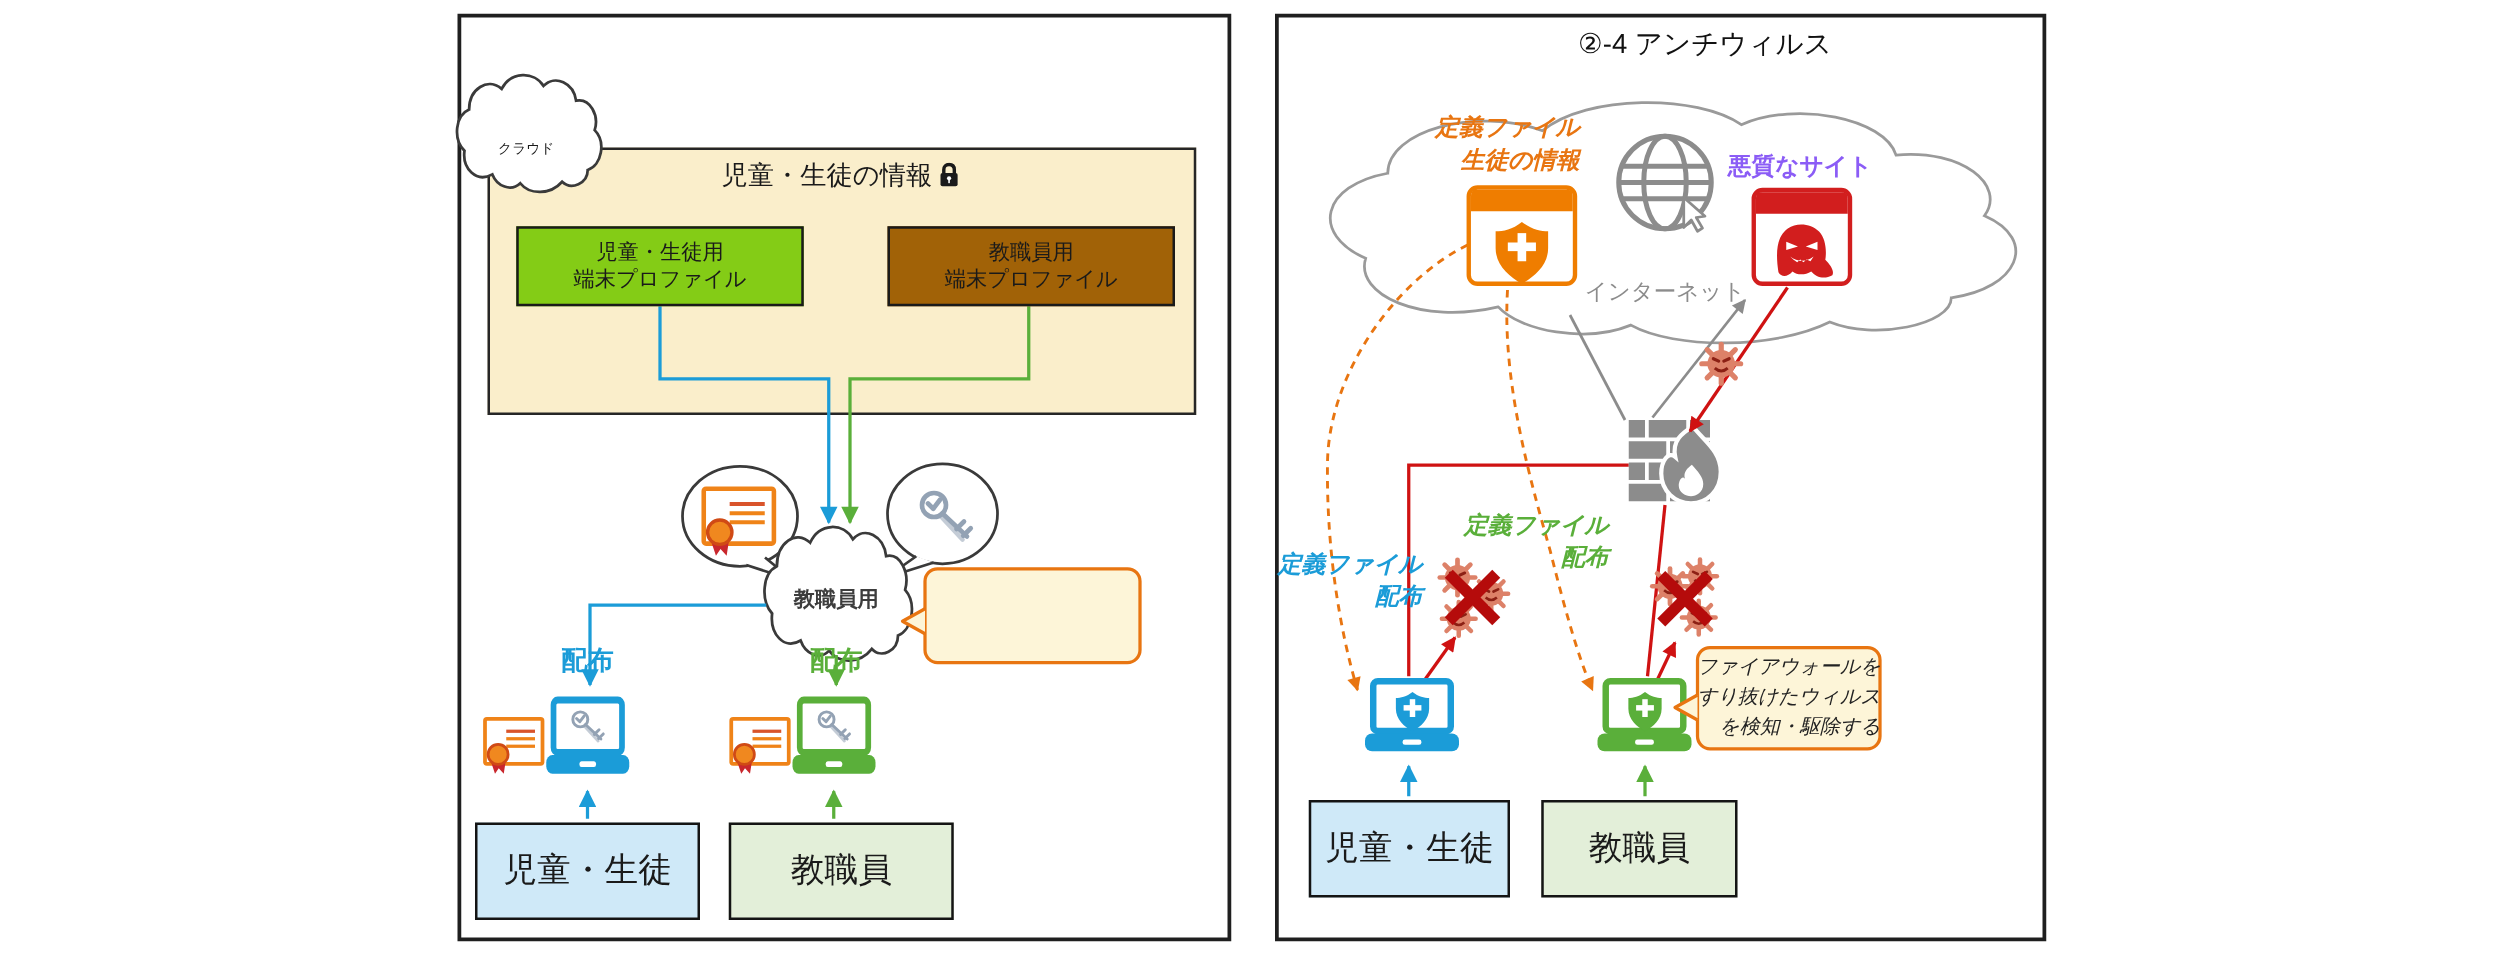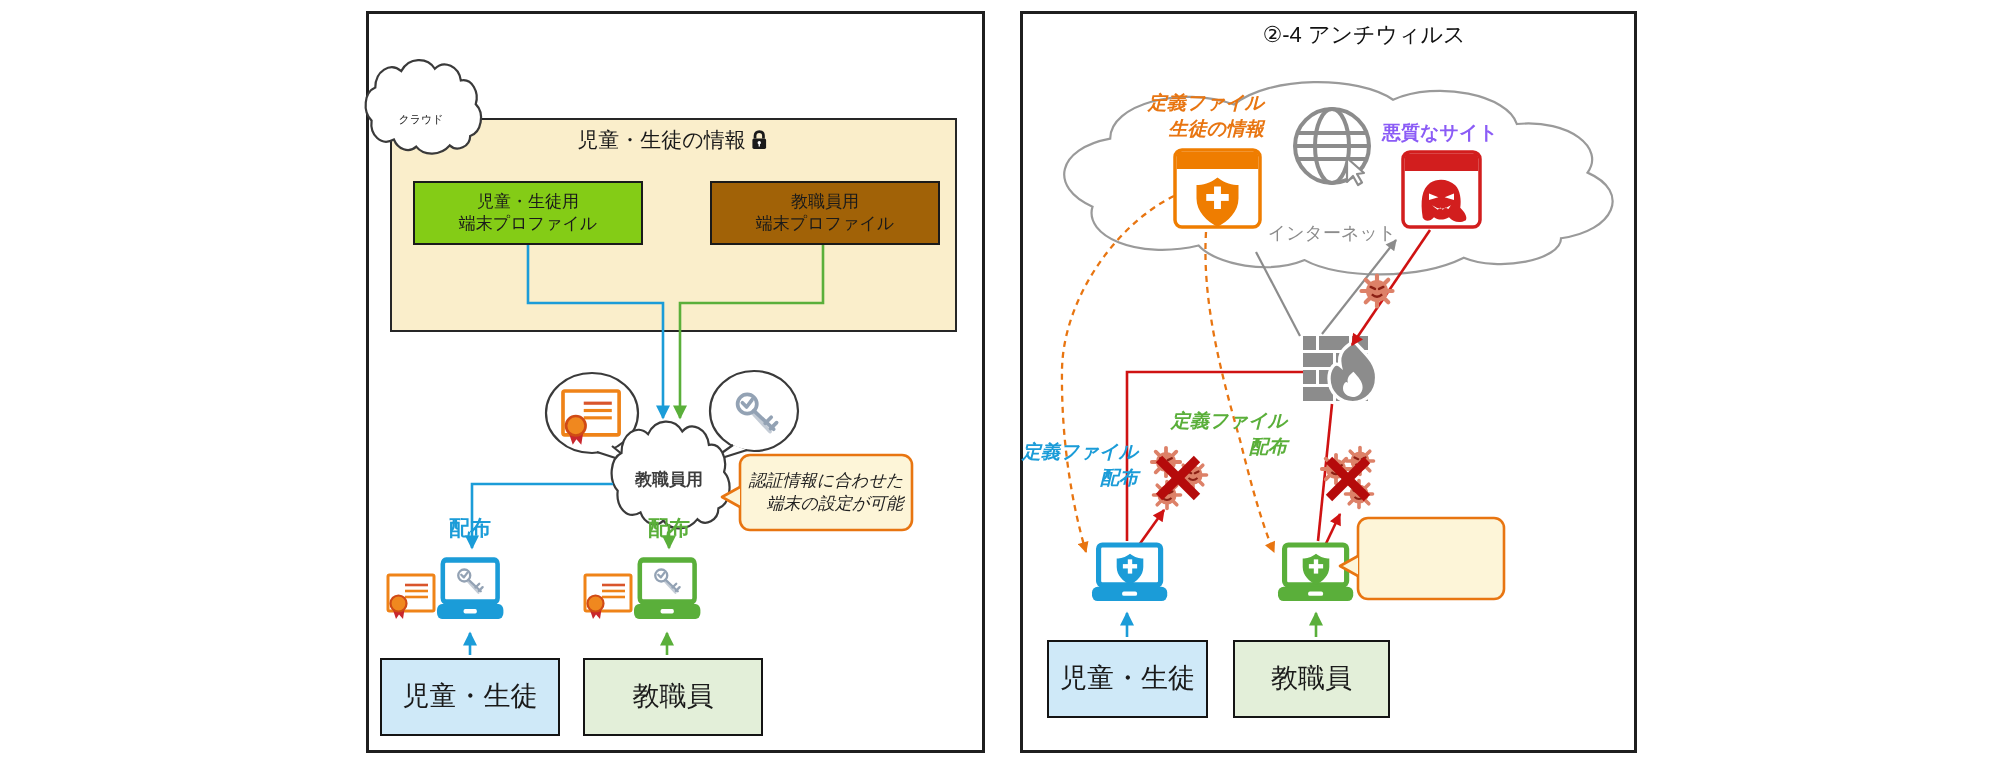--- a/index.html
+++ b/index.html
@@ -260,24 +260,20 @@
     <span>児童・生徒用</span>
     <span>端末プロファイル</span>
   </div>
   <div class="box" style="left:710px;top:181px;width:230px;height:64px;background:#a16207;border:2px solid #1a1a1a;font-size:17px;">
     <span>教職員用</span>
     <span>端末プロファイル</span>
   </div>
 
   <div class="lbl" style="left:669px;top:479px;font-size:17px;font-weight:600;color:#3d3d3d;">教職員用</div>
 
-  <div class="lbl col" style="left:826px;top:493px;font-size:17px;color:#222;">
-    <span>認証情報に合わせた</span>
-    <span>端末の設定が可能</span>
-  </div>
 
   <div class="lbl b blue" style="left:470px;top:528px;font-size:21px;">配布</div>
   <div class="lbl b green" style="left:669px;top:528px;font-size:21px;">配布</div>
 
   <div class="box" style="left:380px;top:658px;width:180px;height:78px;background:#cfe9f8;border:2.5px solid #141414;font-size:27px;">
     <span>児童・生徒</span>
   </div>
   <div class="box" style="left:583px;top:658px;width:180px;height:78px;background:#e3efd9;border:2.5px solid #141414;font-size:27px;">
     <span>教職員</span>
   </div>
@@ -293,20 +289,25 @@
 
   <div class="lbl col b blue" style="left:1080px;top:465px;font-size:19px;">
     <span>定義ファイル</span>
     <span>配布</span>
   </div>
   <div class="lbl col b green" style="left:1229px;top:434px;font-size:19px;">
     <span>定義ファイル</span>
     <span>配布</span>
   </div>
 
+  <div class="lbl col" style="left:1431px;top:558px;font-size:16px;color:#222;line-height:1.5;">
+    <span>ファイアウォールを</span>
+    <span>すり抜けたウィルス</span>
+    <span>を検知・駆除する</span>
+  </div>
 
   <div class="box" style="left:1047px;top:640px;width:161px;height:78px;background:#cfe9f8;border:2.5px solid #141414;font-size:27px;">
     <span>児童・生徒</span>
   </div>
   <div class="box" style="left:1233px;top:640px;width:157px;height:78px;background:#e3efd9;border:2.5px solid #141414;font-size:27px;">
     <span>教職員</span>
   </div>
 
 </div>
 

